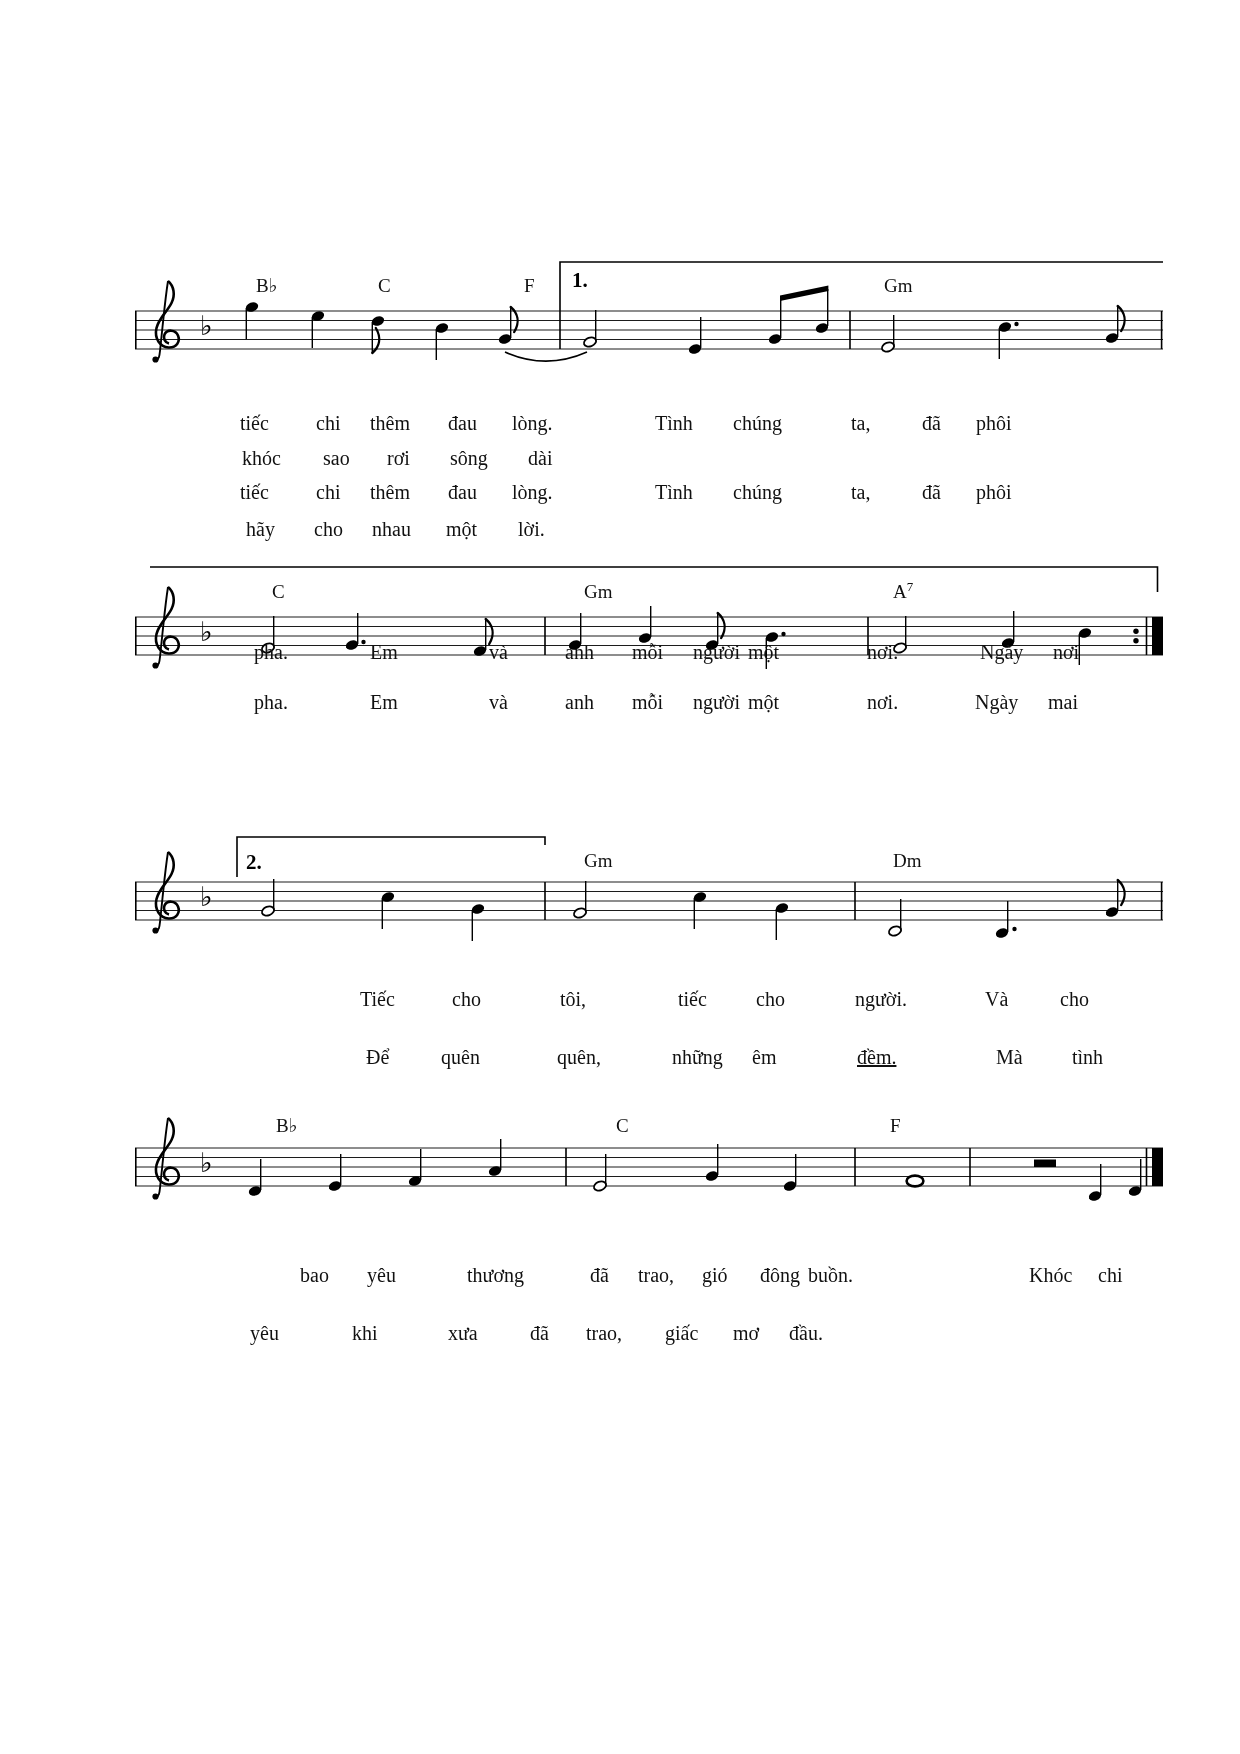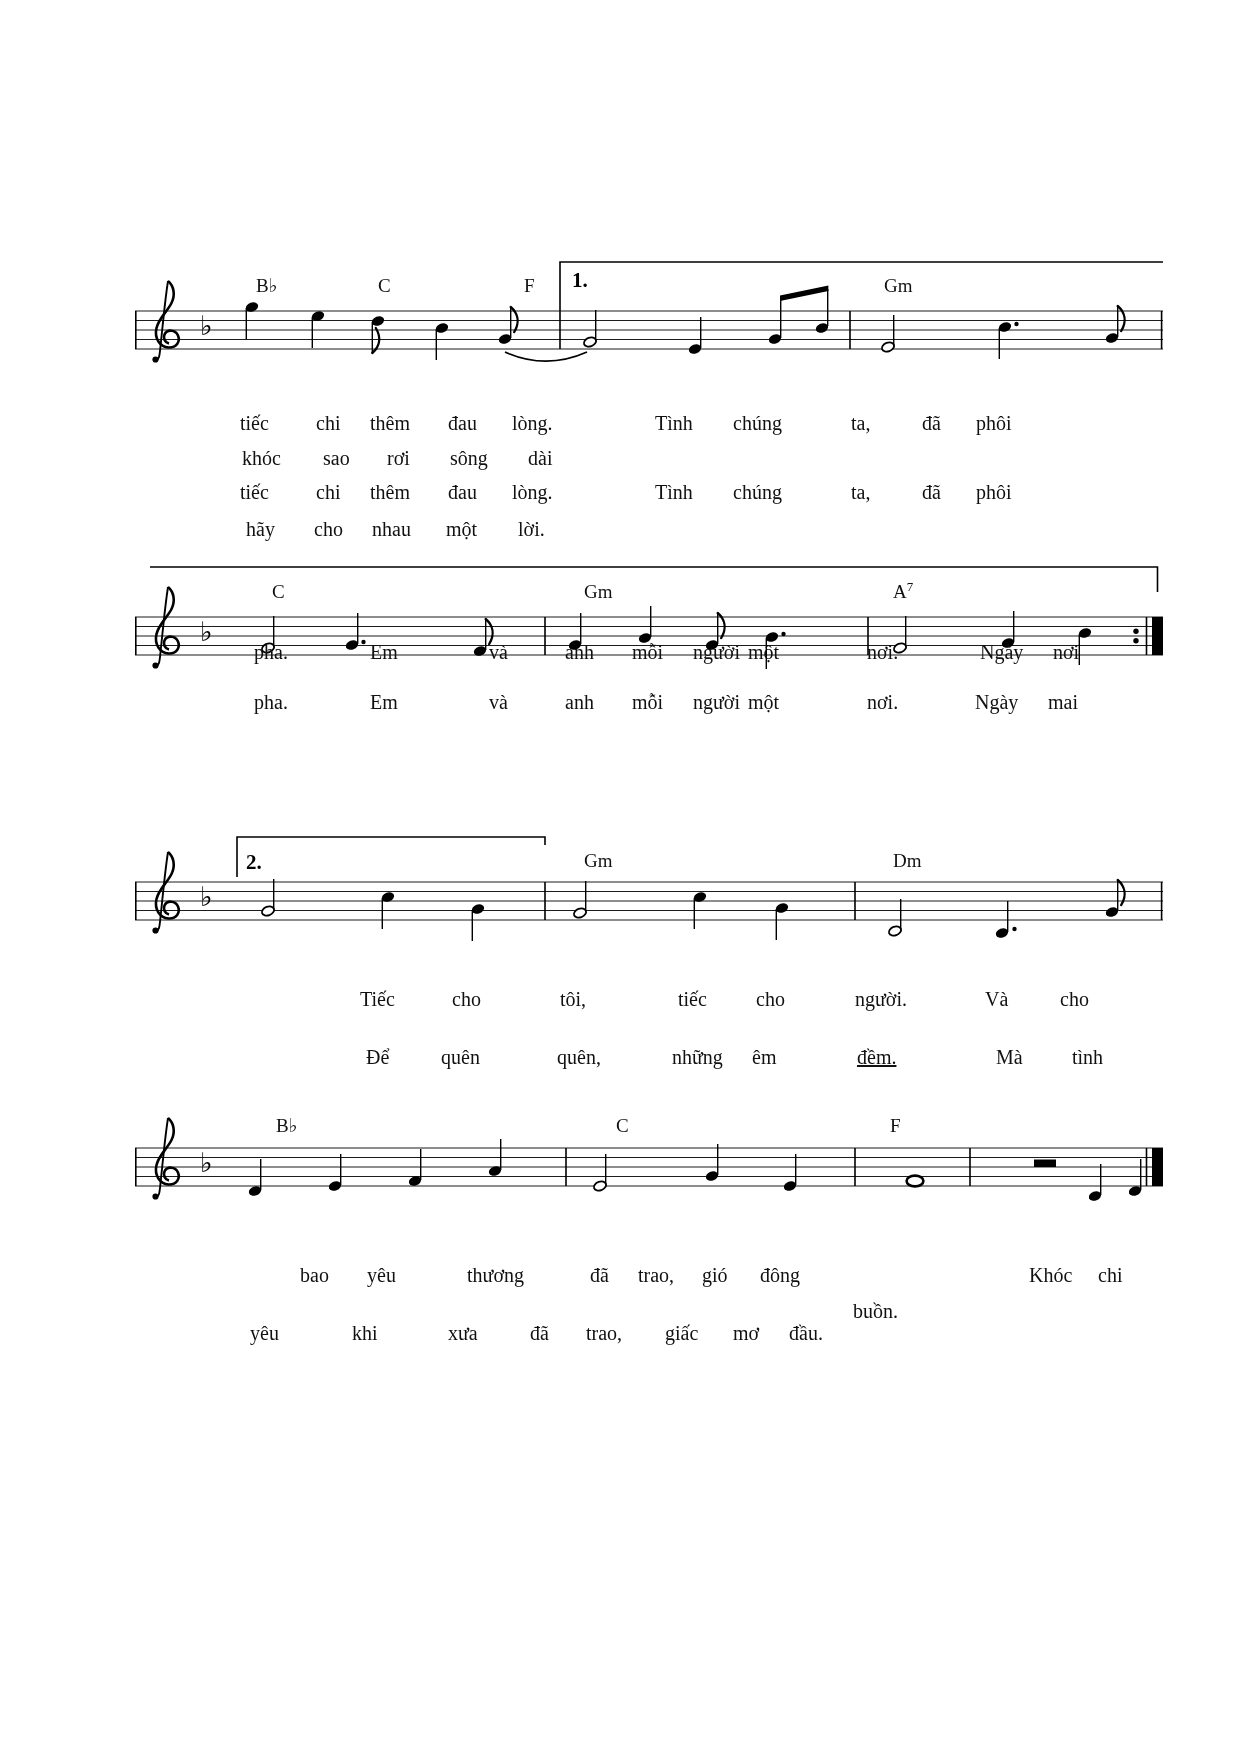--- a/index.html
+++ b/index.html
@@ -332,21 +332,21 @@
       <span class="lyric-word" style="left: 1072px;">tình</span>
     </div>
   <div class="lyric-row" style="top:1262px">
       <span class="lyric-word" style="left: 260px; margin-left: 40px;">bao</span>
       <span class="lyric-word" style="left: 367px;">yêu</span>
       <span class="lyric-word" style="left: 467px;">thương</span>
       <span class="lyric-word" style="left: 590px;">đã</span>
       <span class="lyric-word" style="left: 638px;">trao,</span>
       <span class="lyric-word" style="left: 702px;">gió</span>
       <span class="lyric-word" style="left: 760px;">đông</span>
-      <span class="lyric-word" style="left: 853px; margin-top: 36px;">buồn.</span>
+      <span class="lyric-word" style="left: 808px;">buồn.</span>
       <span class="lyric-word" style="left: 1029px;">Khóc</span>
       <span class="lyric-word" style="left: 1098px;">chi</span>
     </div>
   <div class="lyric-row" style="top:1320px">
       <span class="lyric-word" style="left: 250px;">yêu</span>
       <span class="lyric-word" style="left: 352px; text-align: center;">khi</span>
       <span class="lyric-word" style="left: 448px;">xưa</span>
       <span class="lyric-word" style="left: 530px;">đã</span>
       <span class="lyric-word" style="left: 586px;">trao,</span>
       <span class="lyric-word" style="left: 665px;">giấc</span>

